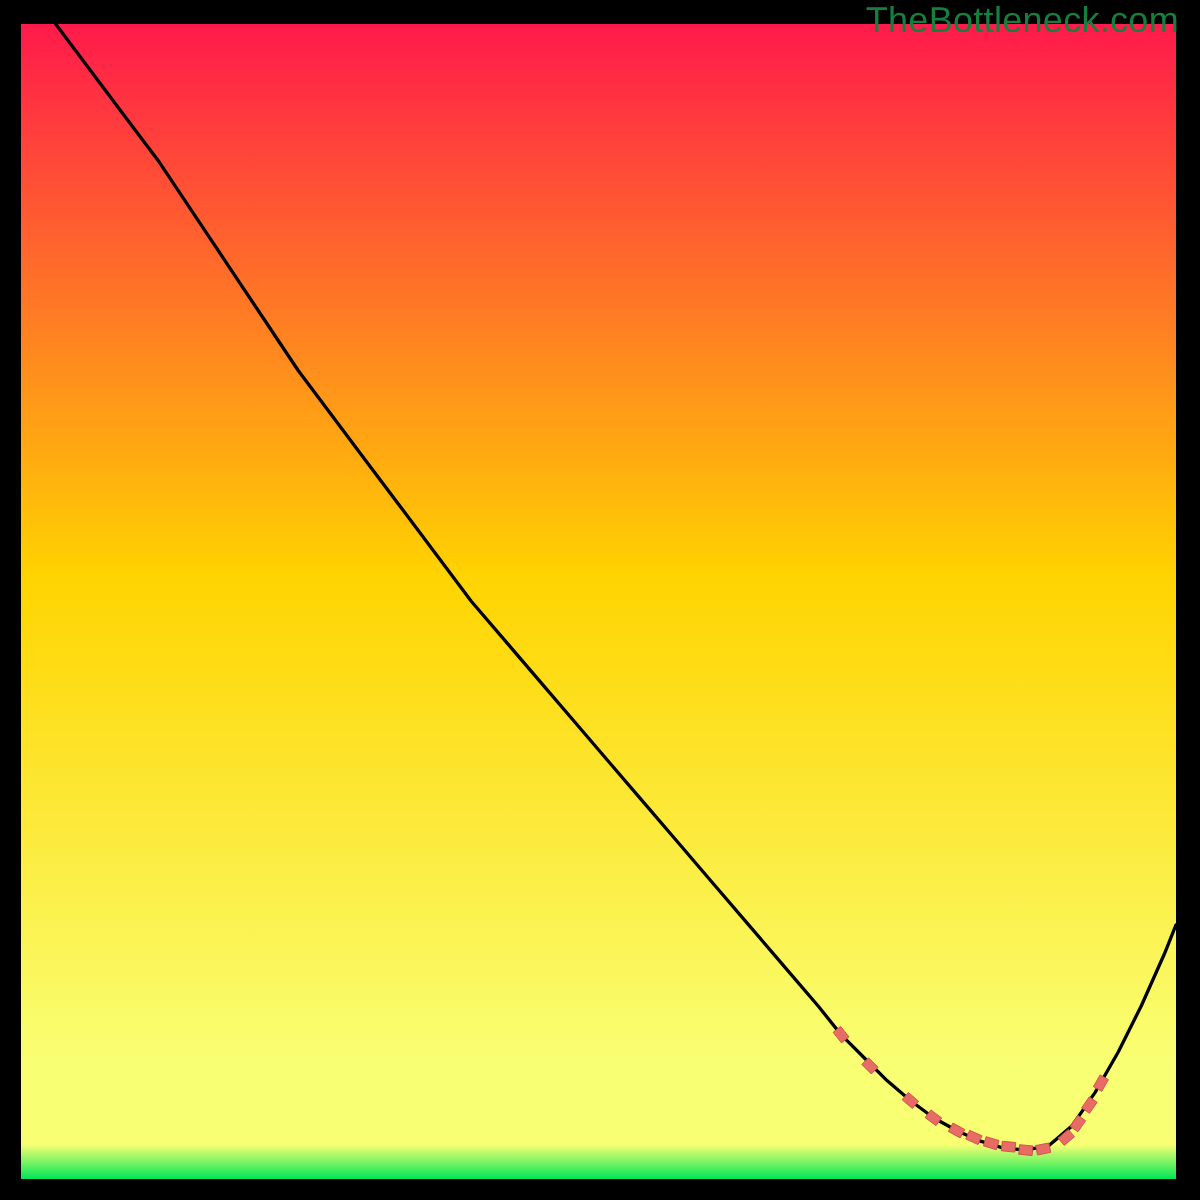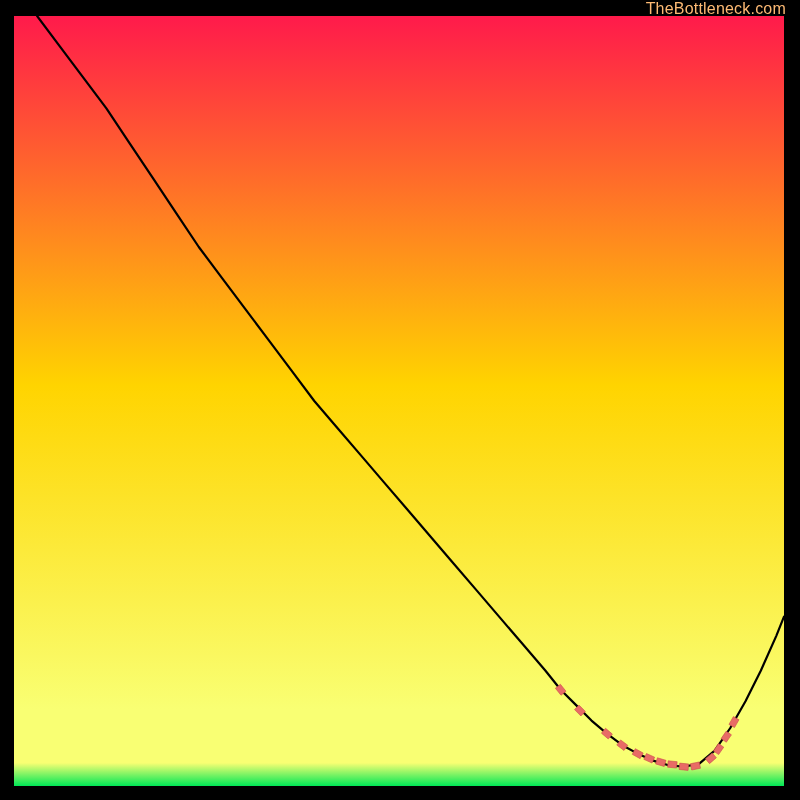--- a/index.html
+++ b/index.html
@@ -20,22 +20,22 @@
     position: absolute;
     left: 14px;
     top: 16px;
     width: 770px;
     height: 770px;
   }
   .watermark {
     position: absolute;
     top: 0px;
     right: 14px;
-    color: #fdba74;
-    font-size: 16px;
+    color: #15803d;
+    font-size: 24px;
     letter-spacing: 0.2px;
     font-weight: 400;
   }
 </style>
 </head>
 <body>
 
 <div class="stage">
   <svg class="plot" viewBox="0 0 770 770" preserveAspectRatio="none">
     <defs>

